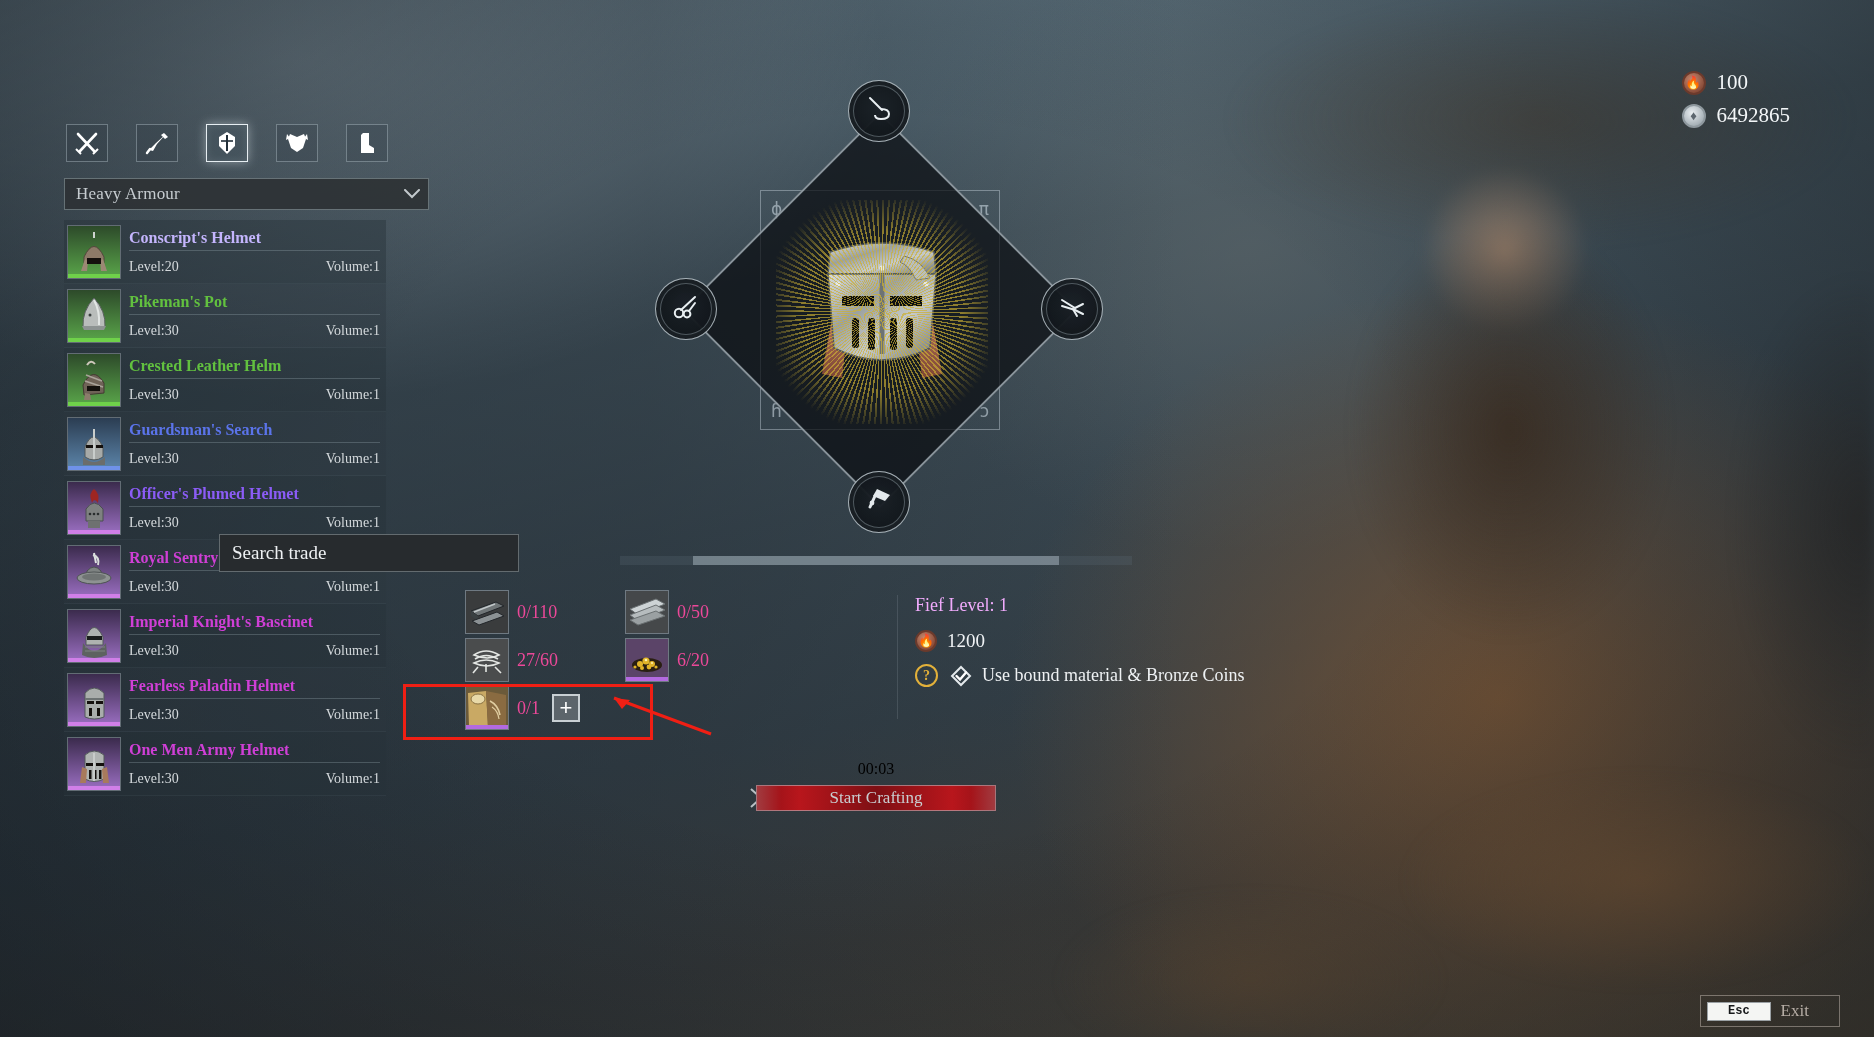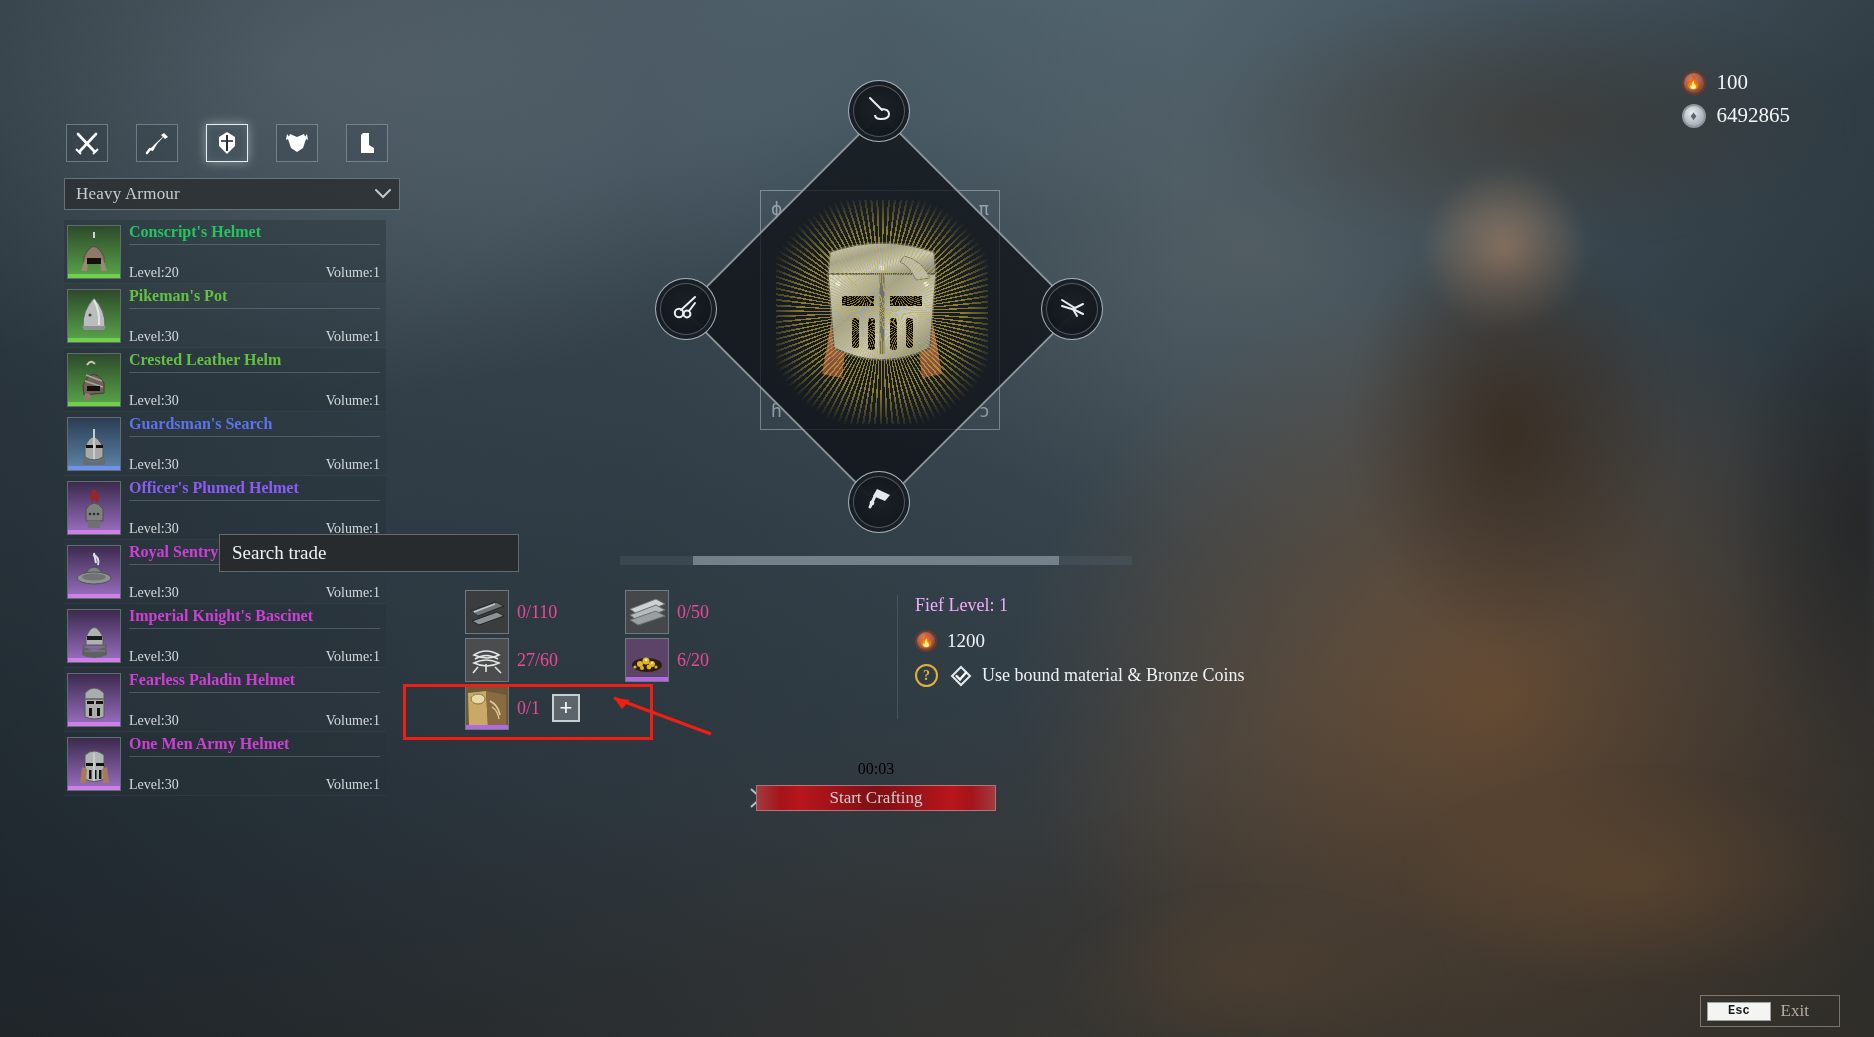--- a/index.html
+++ b/index.html
@@ -54,21 +54,21 @@
   }
   .tab-btn.active {
     border-color: #e7eef2;
     box-shadow: 0 0 10px rgba(230,240,246,0.45), inset 0 0 8px rgba(220,235,242,0.12);
     background: rgba(70,86,96,0.28);
   }
   .tab-btn svg { display: block; }
 
   
   #dropdown {
-    position: absolute; left: 64px; top: 178px; width: 336px; height: 32px;
+    position: absolute; left: 64px; top: 178px; width: 365px; height: 32px;
     background: rgba(46,50,53,0.92);
     border: 1px solid rgba(150,165,172,0.55);
     display: flex; align-items: center; cursor: pointer;
   }
   #dropdown .dd-label {
     flex: 1; padding-left: 11px; color: #c6ccd0; font-size: 17px; letter-spacing: .2px;
   }
   #dropdown .dd-arrow { width: 32px; display: flex; align-items: center; justify-content: center; }
 
   
@@ -96,21 +96,21 @@
   .item-icon .helm { position: absolute; left: 50%; top: 52%; transform: translate(-50%,-50%); }
   .item-body { flex: 1; min-width: 0; padding-right: 6px; }
   .item-name {
     font-size: 16px; font-weight: bold; white-space: nowrap;
     overflow: hidden; text-overflow: clip;
     padding-bottom: 3px;
   }
   .item-meta {
     display: flex; justify-content: space-between;
     border-top: 1px solid rgba(170,185,195,0.28);
-    padding-top: 20px;
+    padding-top: 8px;
     font-size: 14px; color: #d4d9dc;
   }
 
   
   #search-trade-tip {
     position: absolute; left: 219px; top: 534px;
     width: 300px; height: 38px;
     background: #272b2e;
     border: 1px solid rgba(150,160,166,0.55);
     display: flex; align-items: center;
@@ -347,21 +347,21 @@
         <div class="helm"><svg width="44" height="48" viewBox="0 0 42 48">
             <path d="M21 11 L21 5" stroke="#cfd3d0" stroke-width="2"></path>
      <path d="M11 30 Q21 9 31 30 L31 36 L11 36 Z" fill="#8d7a68" stroke="#53463c" stroke-width="1"></path>
      <path d="M12 32 L8 44 L14 44 L15 34 Z" fill="#9c8874"></path>
      <path d="M30 32 L34 44 L28 44 L27 34 Z" fill="#9c8874"></path>
      <rect x="14" y="31" width="14" height="6" fill="#14100d"></rect>
           </svg></div>
         <div class="underline" style="background:#6fd14a"></div>
       </div>
       <div class="item-body">
-        <div class="item-name" style="color:#22c55e">Conscript's Helmet</div>
+        <div class="item-name" style="color:#c4b5fd">Conscript's Helmet</div>
         <div class="item-meta">
           <span>Level:20</span>
           <span>Volume:1</span>
         </div>
       </div>
     </div>
     <div class="item-row">
       <div class="item-icon">
         <div class="glow" style="background:linear-gradient(180deg, #2d4a2a 0%, #5aa64a 100%)"></div>
         <div class="helm"><svg width="44" height="48" viewBox="0 0 42 48">

